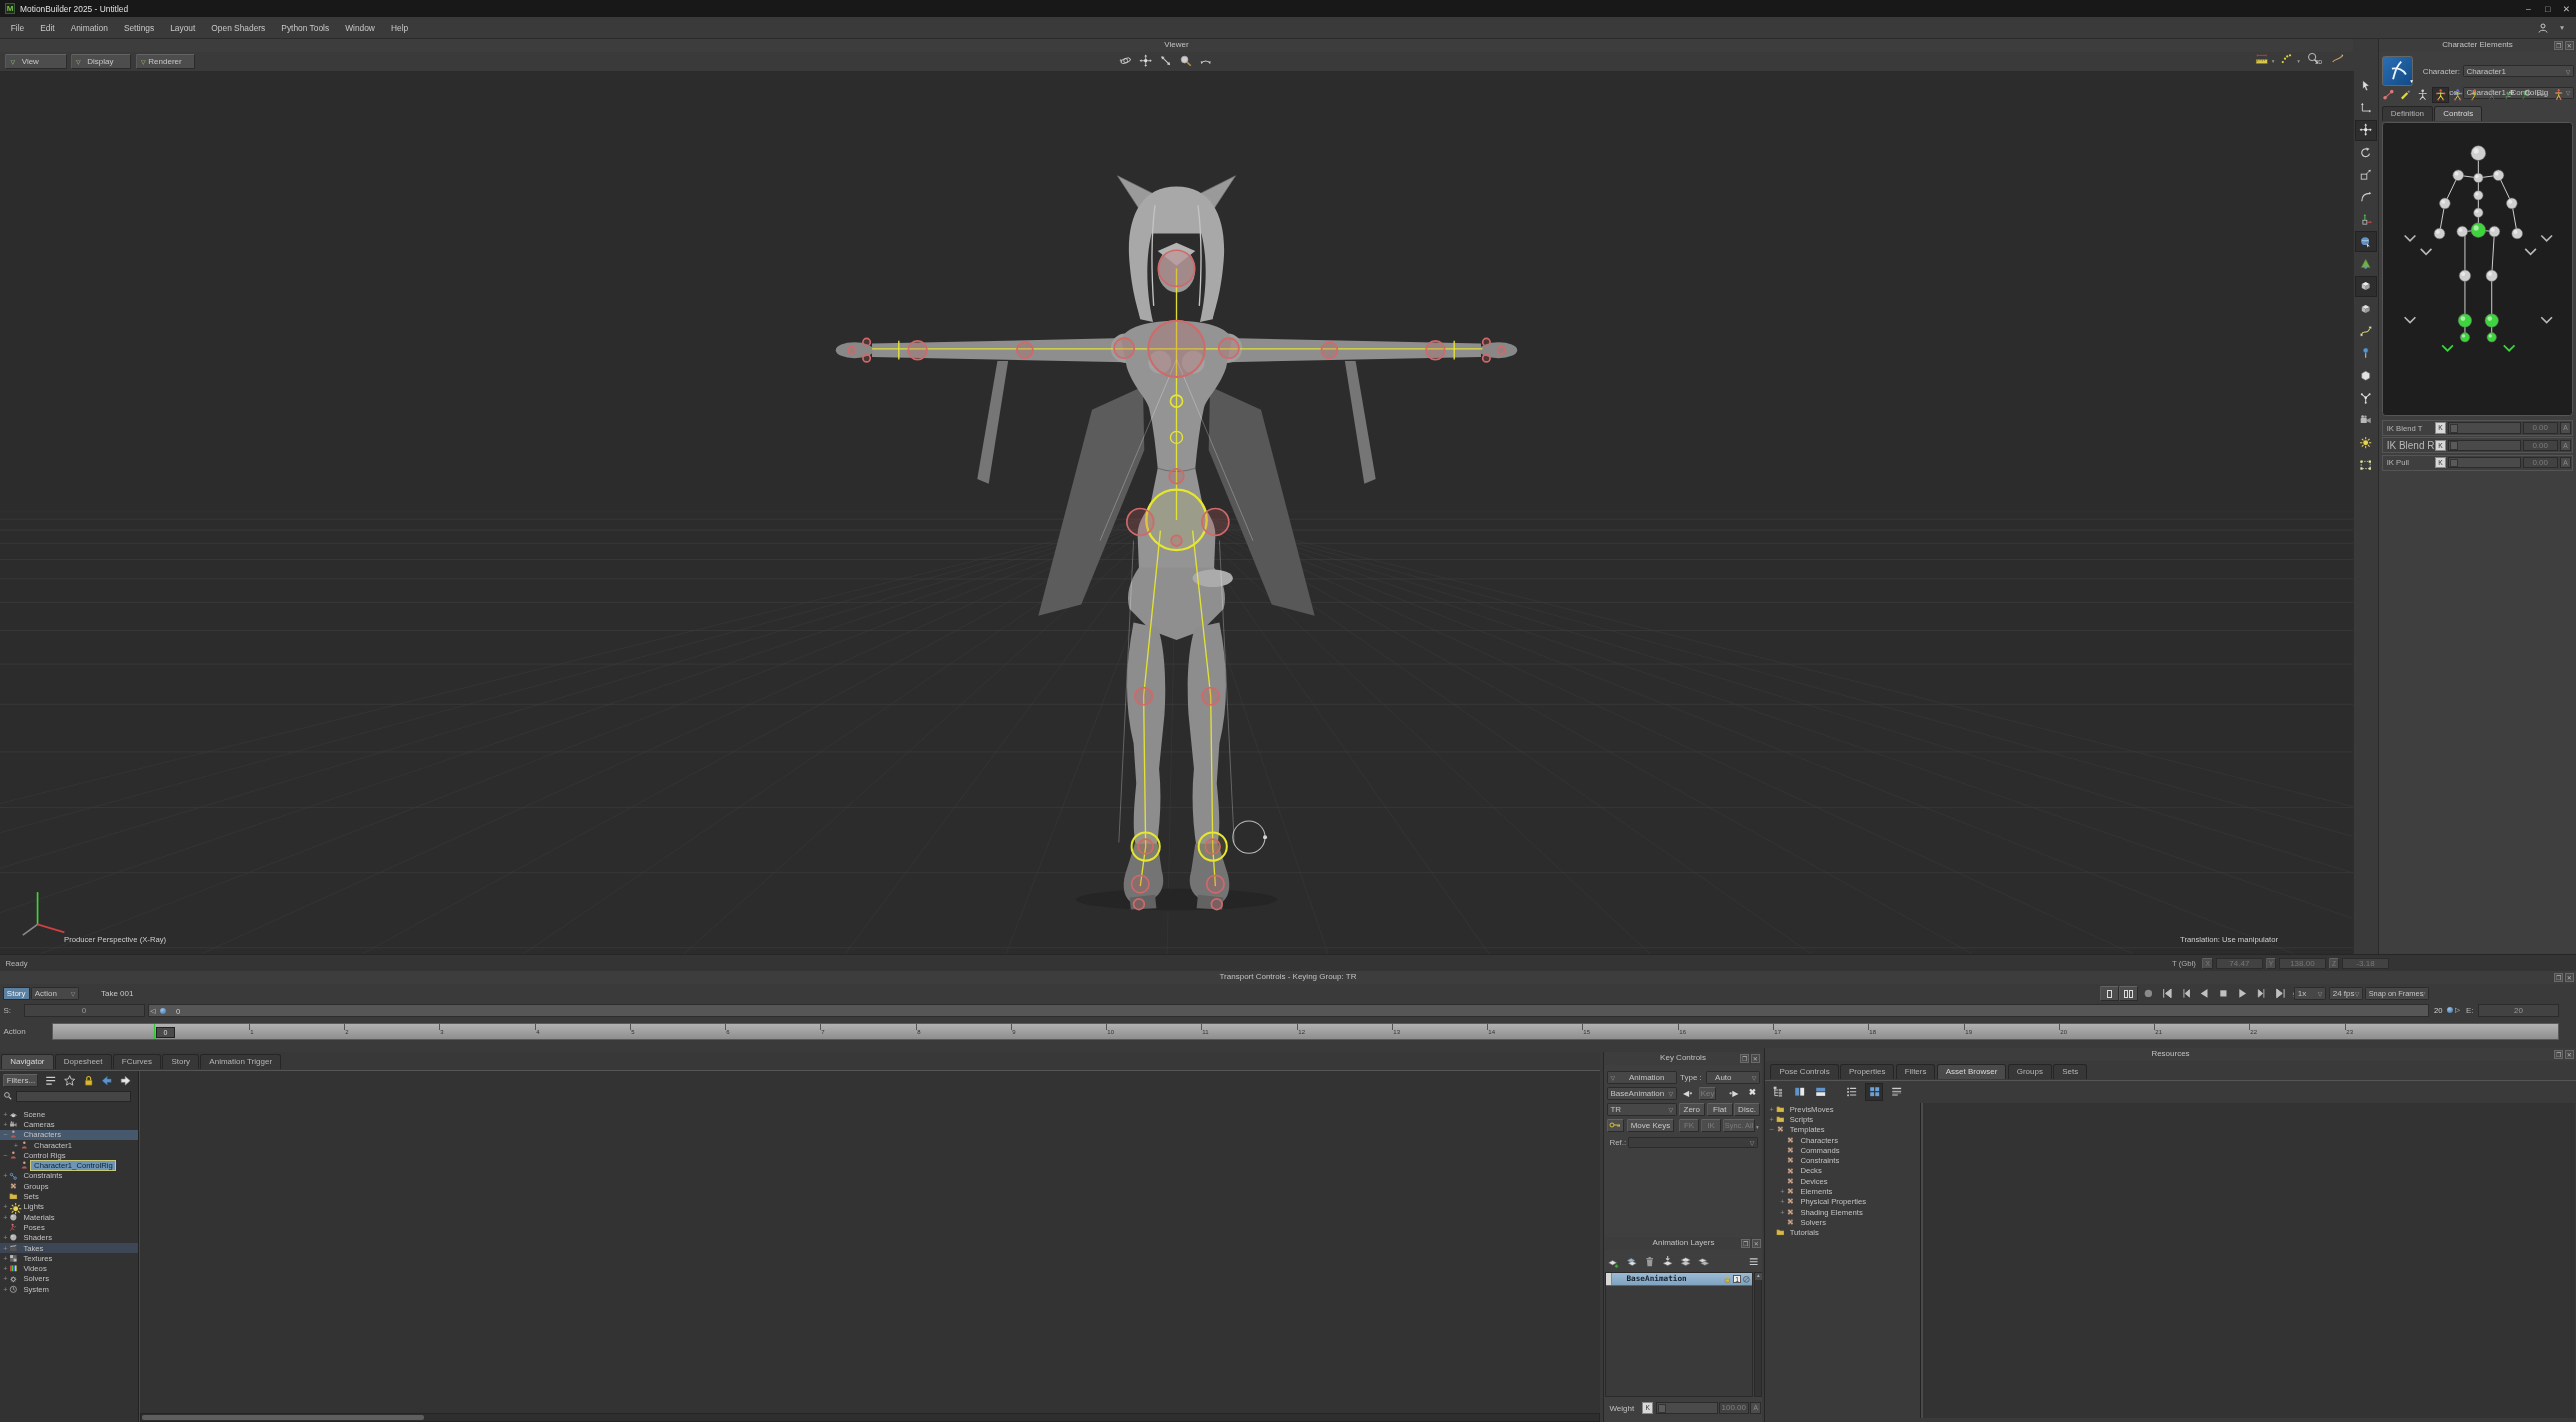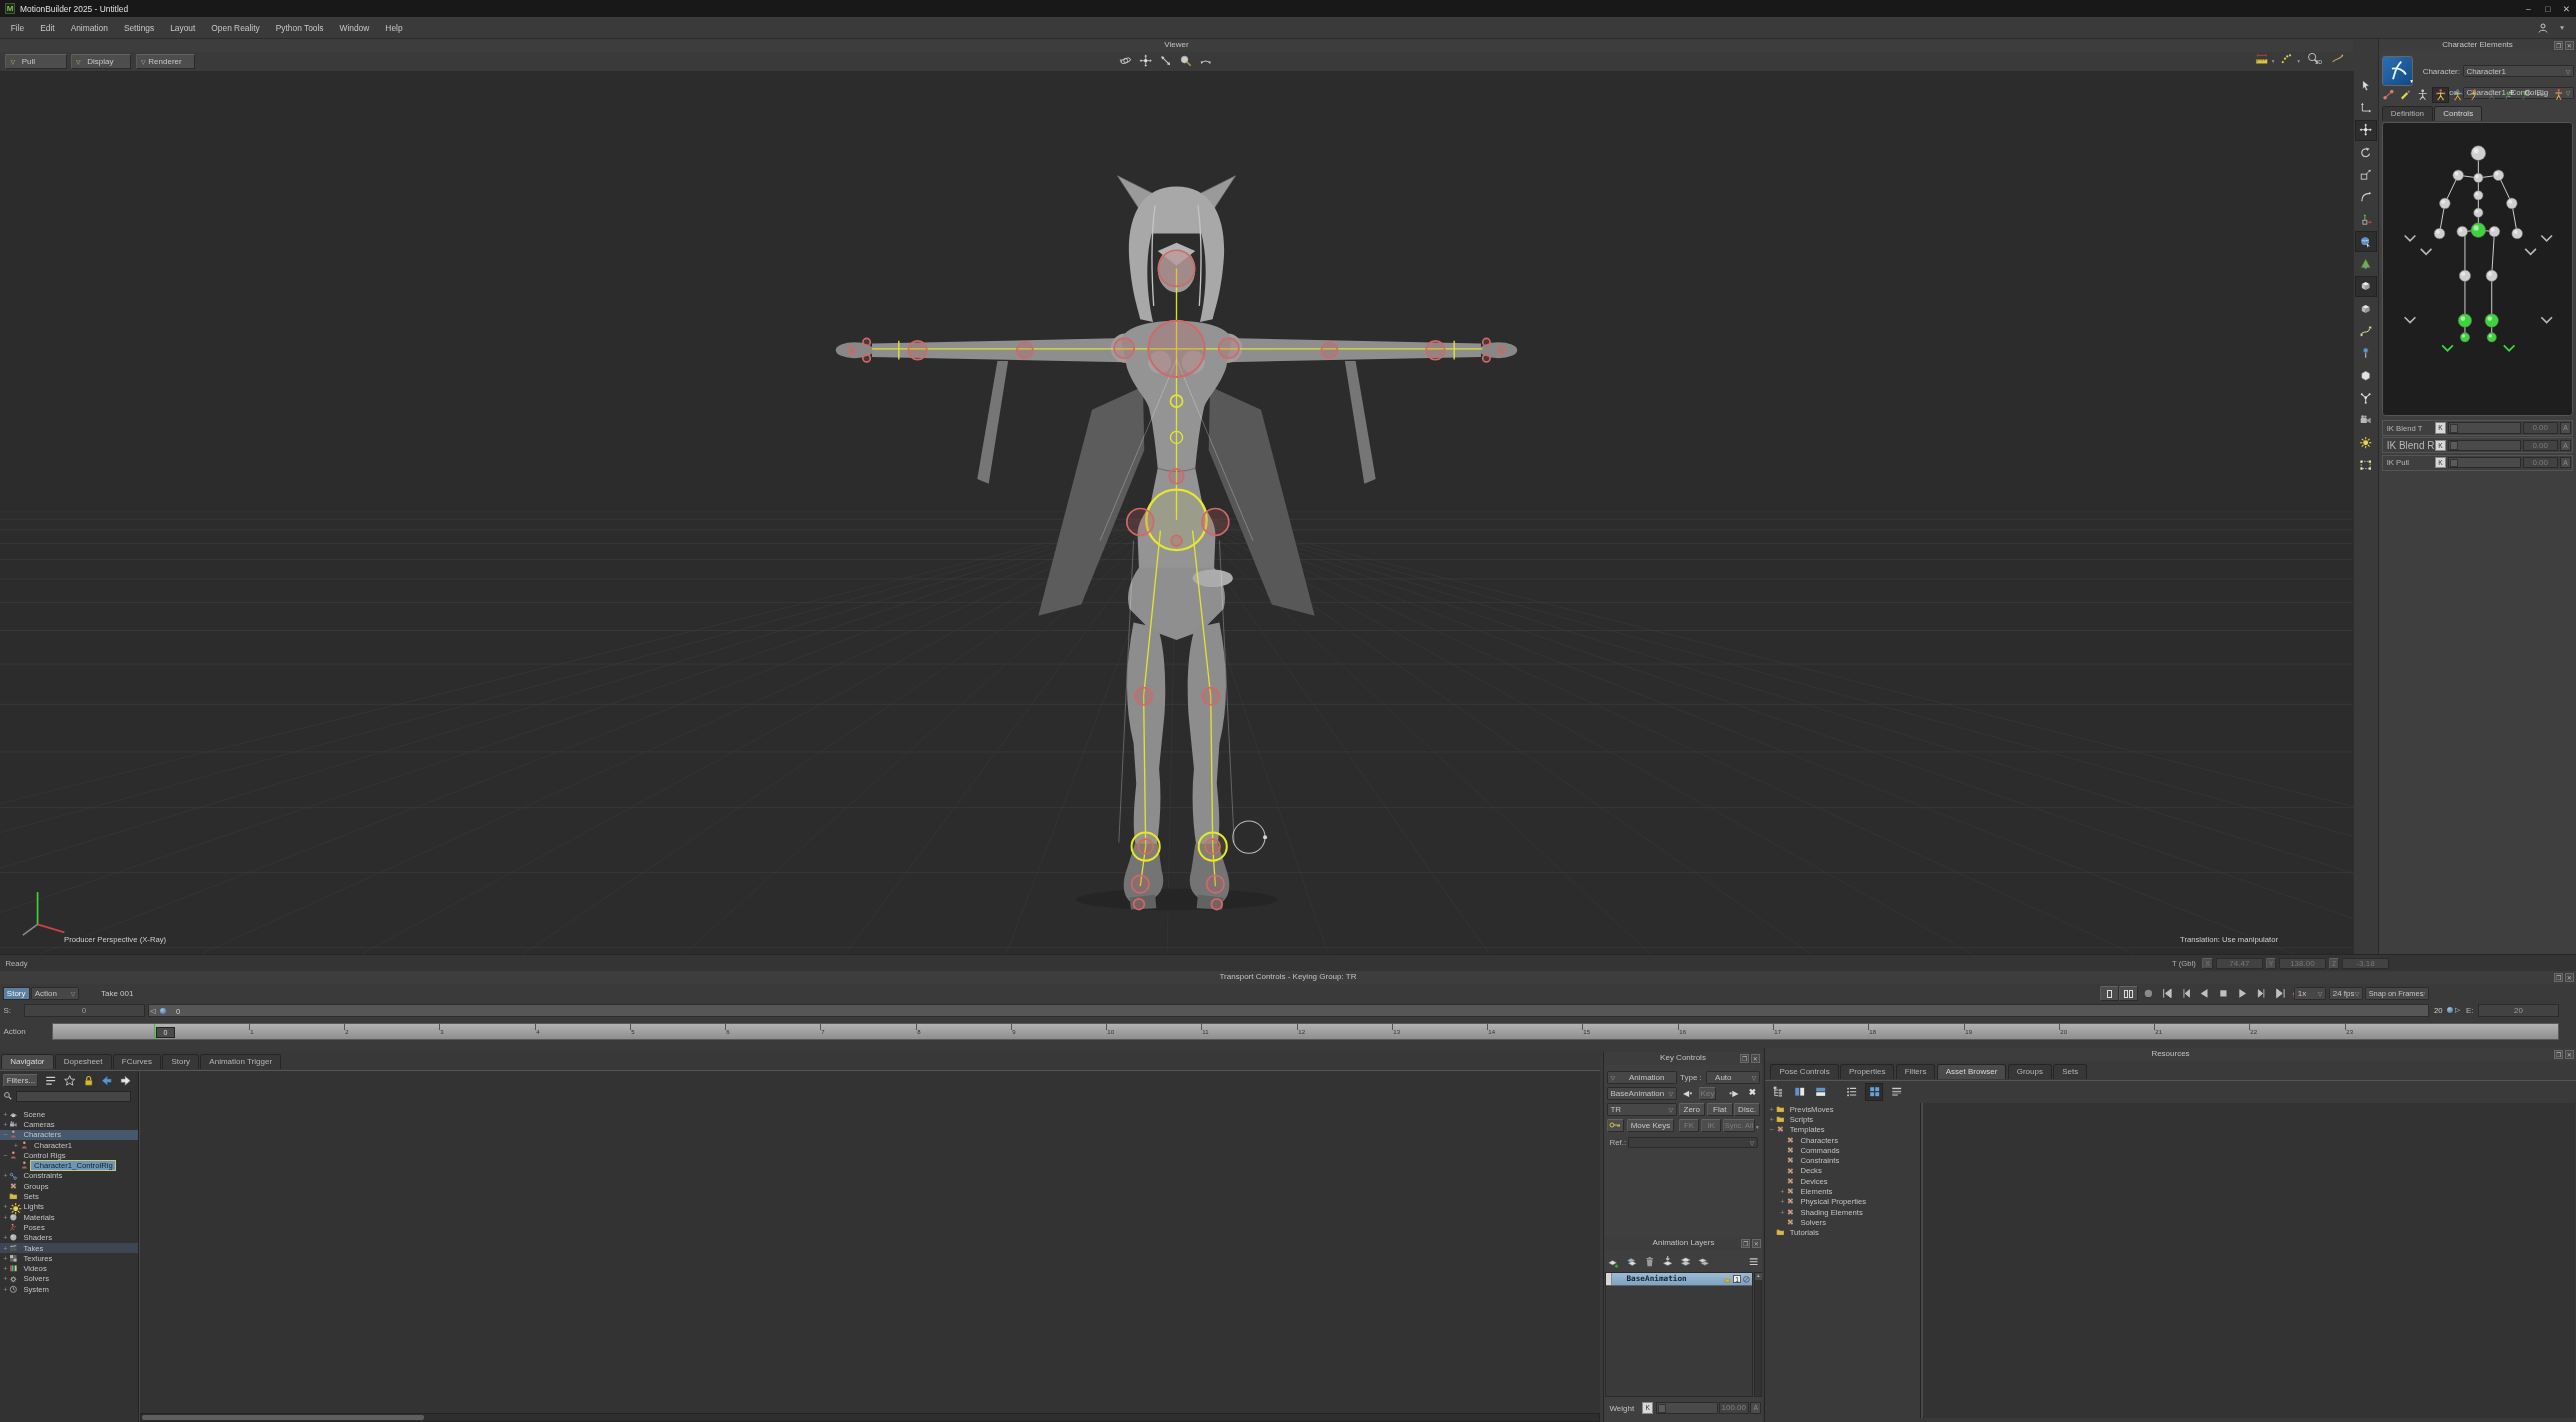--- a/index.html
+++ b/index.html
@@ -57,21 +57,21 @@
   <div style="width:19px;text-align:center;color:#bbb;">✕</div>
 </div>
 
 <div class="abs" style="left:0;top:17.4px;width:2576px;height:21.5px;background:#3a3a3a;border-bottom:0.7px solid #2b2b2b;display:flex;align-items:center;padding-left:2.7px;">
   <div id="menus" style="display:flex;">
       <div class="menu-item">File</div>
       <div class="menu-item">Edit</div>
       <div class="menu-item">Animation</div>
       <div class="menu-item">Settings</div>
       <div class="menu-item">Layout</div>
-      <div class="menu-item">Open Reality</div>
+      <div class="menu-item">Open Shaders</div>
       <div class="menu-item">Python Tools</div>
       <div class="menu-item">Window</div>
       <div class="menu-item">Help</div>
     </div>
   <div style="flex:1"></div>
   <span style="margin-right:9.4px;">
       <svg width="12" height="12" viewBox="0 0 24 24">
         <circle cx="12" cy="8" r="4" fill="none" stroke="#c8c8c8" stroke-width="2"></circle>
         <path d="M4 21 C5 15 19 15 20 21" fill="none" stroke="#c8c8c8" stroke-width="2"></path>
       </svg>
@@ -79,21 +79,21 @@
   <span style="margin-right:10.7px;color:#aaa;font-size:6.7px;">▼</span>
 </div>
 
 <div class="abs" style="left:0;top:39px;width:2353px;height:915px;background:#3a3a3a;">
   <div class="panel-header dotted" style="width:100%;">
     <span class="ttl">Viewer</span>
   </div>
   <div class="abs" style="left:0;top:13.4px;width:100%;height:19px;">
     <div class="btn" style="position:absolute;left:5.4px;top:1.3px;width:62px;height:15.4px;justify-content:flex-start;padding-left:4px;">
       <span style="color:#9ac27a;font-size:6px;margin-right:6.7px;">▽</span>
-      <span>Pull</span>
+      <span>View</span>
     </div>
     <div class="btn" style="position:absolute;left:71px;top:1.3px;width:60px;height:15.4px;justify-content:flex-start;padding-left:4px;">
       <span style="color:#9ac27a;font-size:6px;margin-right:6.7px;">▽</span>
       <span>Display</span>
     </div>
     <div class="btn" style="position:absolute;left:136px;top:1.3px;width:59px;height:15.4px;justify-content:flex-start;padding-left:4px;">
       <span style="color:#9ac27a;font-size:6px;margin-right:2.7px;">▽</span>
       <span>Renderer</span>
     </div>
     <div id="viewer-nav-icons" style="position:absolute;left:1119px;top:0;display:flex;gap:6.7px;">

